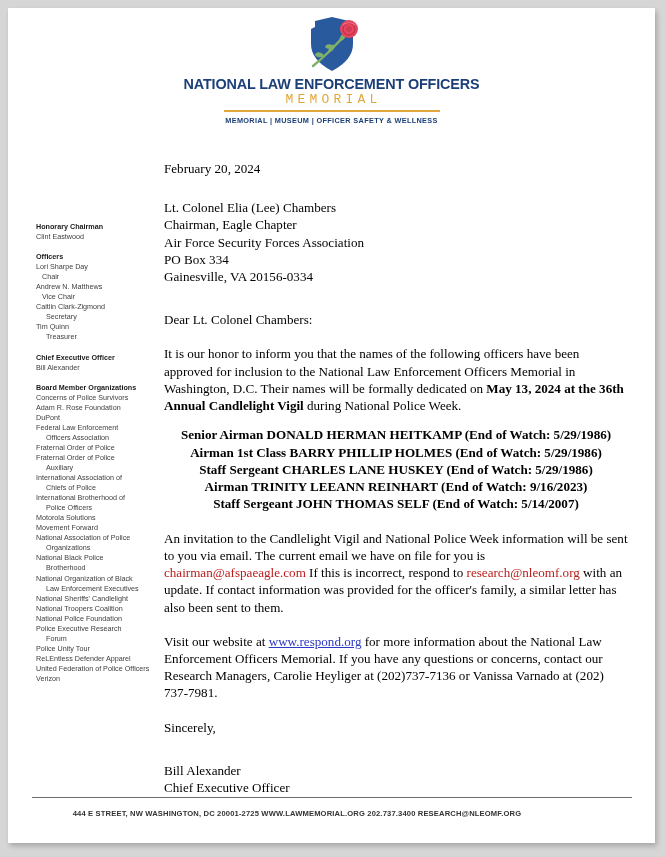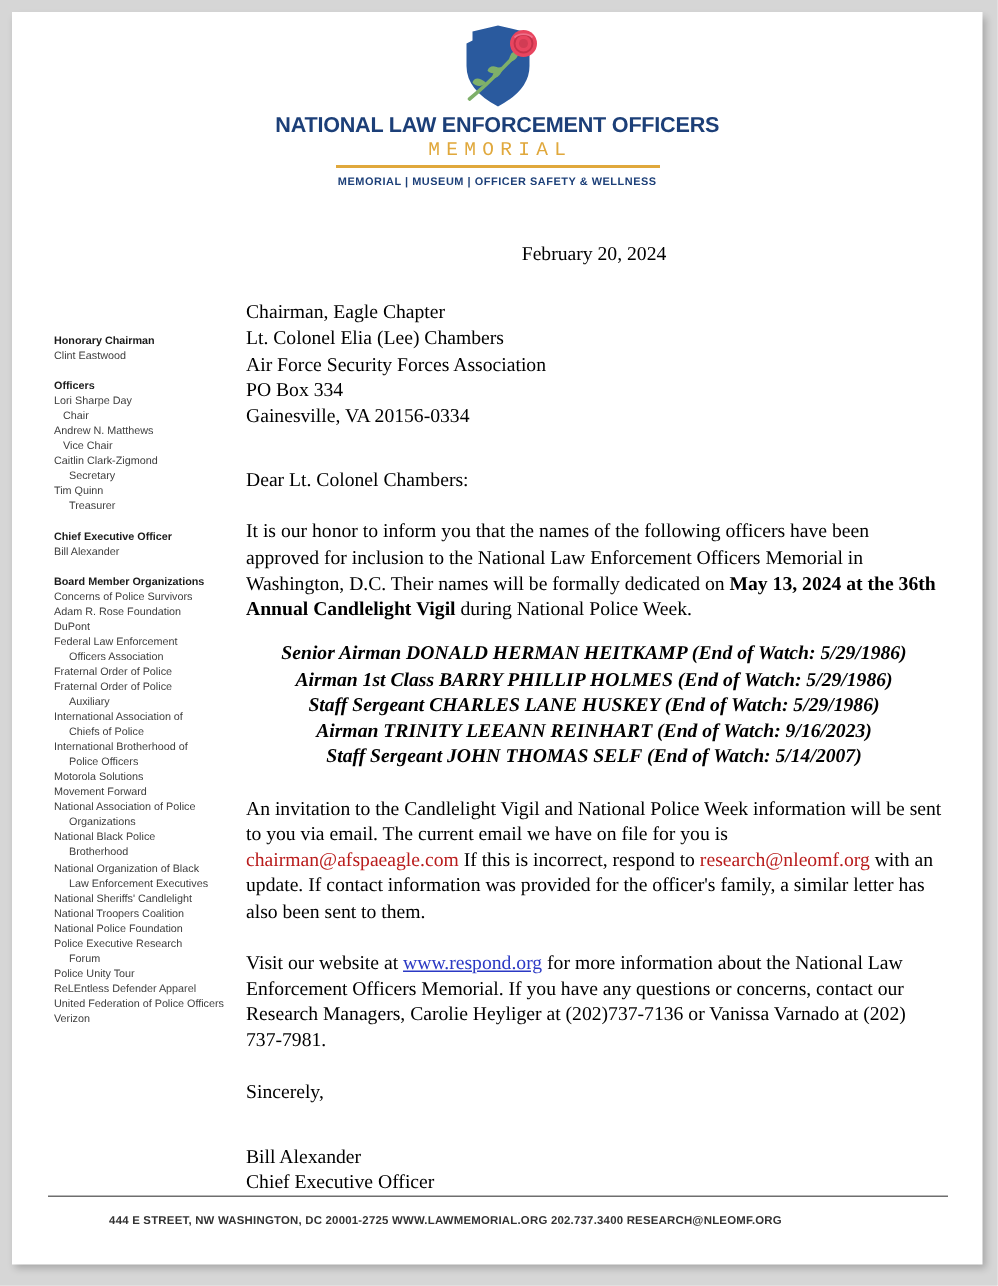--- a/index.html
+++ b/index.html
@@ -93,37 +93,37 @@
     position: absolute;
     left: 156px;
     top: 152px;
     width: 464px;
     font-family: "Liberation Serif", serif;
     font-size: 13.1px;
     line-height: 17.2px;
     color: #000000;
   }
   .date-line {
-    text-align: center;
+    text-align: left;
     margin-bottom: 22px;
   }
   .addr div { line-height: 17.2px; }
   .sp-26 { height: 26px; }
   .sp-17 { height: 17px; }
   .sp-12 { height: 12px; }
   p.para {
     margin: 0;
     text-align: left;
   }
   .names {
     text-align: center;
     font-weight: bold;
     line-height: 17.3px;
   }
-  .names div { white-space: nowrap; font-style: italic; }
+  .names div { white-space: nowrap; }
   a.lnk, span.lnk {
     color: #b91c1c;
     text-decoration: none;
   }
   a.lnk-u {
     color: #2b39c4;
     text-decoration: underline;
   }
 
   
@@ -227,22 +227,22 @@
       <div>ReLEntless Defender Apparel</div>
       <div>United Federation of Police Officers</div>
       <div>Verizon</div>
     </div>
 
   <div id="letter">
 
     <div class="date-line">February 20, 2024</div>
 
     <div class="addr">
+        <div>Lt. Colonel Elia (Lee) Chambers</div>
         <div>Chairman, Eagle Chapter</div>
-        <div>Lt. Colonel Elia (Lee) Chambers</div>
         <div>Air Force Security Forces Association</div>
         <div>PO Box 334</div>
         <div>Gainesville, VA  20156-0334</div>
       </div>
 
     <div class="sp-26"></div>
 
     <p class="para">Dear Lt. Colonel Chambers:</p>
 
     <div class="sp-17"></div>

